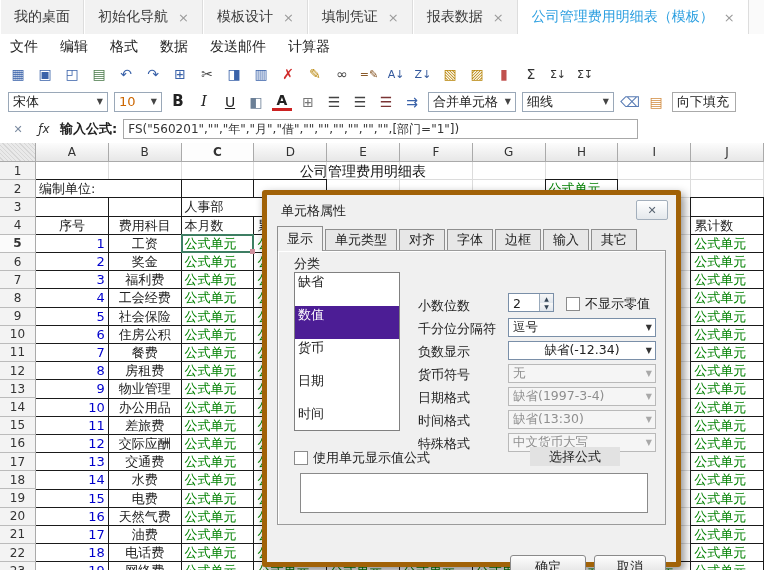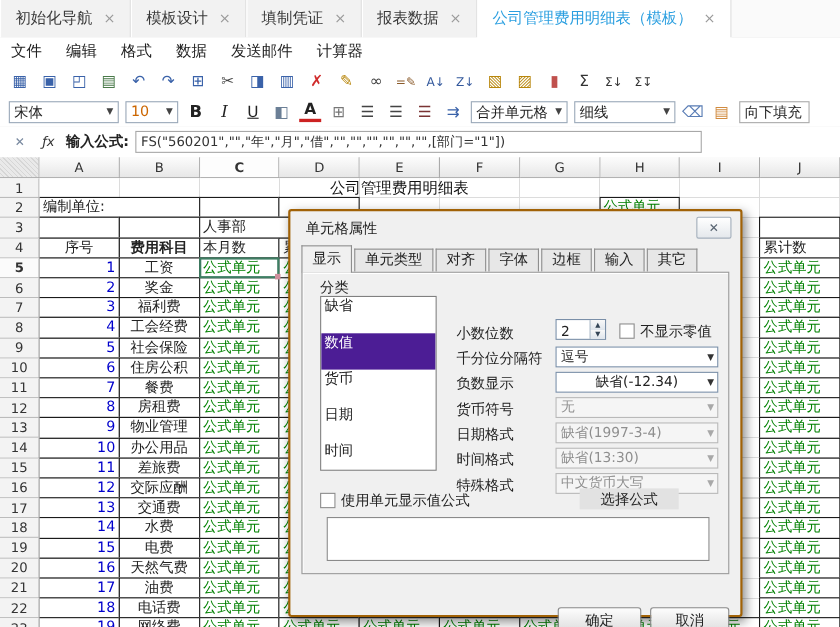--- a/index.html
+++ b/index.html
@@ -62,21 +62,21 @@
         line-height:1;display:flex;align-items:center;padding:0 3px;white-space:nowrap;overflow:hidden;}
   .cell.green{color:#008000;}
   .cell.num{color:#0000cc;justify-content:flex-end;}
   .cell.center{justify-content:center;}
   .cell.titlecell{border:none;background:transparent;justify-content:center;font-size:14px;color:#111;}
   .selframe{position:absolute;border:2px solid #3e7e63;box-sizing:border-box;pointer-events:none;}
   .selframe::after{content:"";position:absolute;right:-3px;bottom:-3px;width:5px;height:5px;background:#cf8f9d;}
 
   
   .dialog{position:absolute;left:262px;top:190px;width:409px;height:367px;background:#f0f0f0;
-          border:2px solid #a16207;border-radius:3px;box-shadow:3px 4px 10px rgba(0,0,0,.45);}
+          border:5px solid #a16207;border-radius:3px;box-shadow:3px 4px 10px rgba(0,0,0,.45);}
   .dtitle{position:absolute;left:14px;top:7px;font-size:13px;color:#222;}
   .dclose{position:absolute;right:8px;top:5px;width:30px;height:18px;border:1px solid #a3afbc;border-radius:2px;
           background:linear-gradient(#ffffff,#e4e8ec);display:flex;align-items:center;justify-content:center;
           font-size:11px;color:#5a6673;cursor:default;}
   .dtabs{position:absolute;left:10px;top:31px;right:10px;height:24px;display:flex;align-items:flex-end;gap:2px;}
   .dtab{border:1px solid #8e8e8e;border-bottom:none;background:#e7e7e7;padding:2px 9px 3px;font-size:13px;
         height:15px;line-height:15px;color:#222;cursor:default;}
   .dtab.active{background:#f0f0f0;height:19px;line-height:19px;margin-bottom:-1px;position:relative;z-index:3;}
   .dpanel{position:absolute;left:10px;top:55px;width:387px;height:273px;border:1px solid #9b9b9b;background:#f0f0f0;
           box-shadow:inset 1px 1px 0 #fff;z-index:2;}
@@ -108,20 +108,23 @@
   .dtextarea{position:absolute;left:22px;top:222px;width:346px;height:38px;border:1px solid #8a8a8a;background:#fff;}
   .dbtn{position:absolute;width:74px;height:21px;border:1px solid #8a8a8a;border-radius:3px;
         background:linear-gradient(#fdfdfd,#dedede);display:flex;align-items:center;justify-content:center;
         font-size:13px;cursor:default;margin-top:22px;}
 </style>
 </head>
 <body>
 
 <div class="tabbar" id="tabbar">
     <div class="tab">
+      <span>我的桌面</span>
+    </div>
+    <div class="tab">
       <span>初始化导航</span>
       <span class="x">×</span>
     </div>
     <div class="tab">
       <span>模板设计</span>
       <span class="x">×</span>
     </div>
     <div class="tab">
       <span>填制凭证</span>
       <span class="x">×</span>
@@ -256,21 +259,21 @@
       <div class="cell left" style="left: -1px; top: 17.2px; width: 146.6px; height: 19.2px;">编制单位:</div>
       <div class="cell titlecell" style="left: 144.6px; top: -1px; width: 365px; height: 19.2px;">公司管理费用明细表</div>
       <div class="cell " style="left: 144.6px; top: 17.2px; width: 73.8px; height: 19.2px;"></div>
       <div class="cell " style="left: 217.4px; top: 17.2px; width: 73.8px; height: 19.2px;"></div>
       <div class="cell green" style="left: 508.6px; top: 17.2px; width: 73.8px; height: 19.2px;">公式单元</div>
       <div class="cell " style="left: -1px; top: 35.4px; width: 73.8px; height: 19.2px;"></div>
       <div class="cell " style="left: 71.8px; top: 35.4px; width: 73.8px; height: 19.2px;"></div>
       <div class="cell " style="left: 144.6px; top: 35.4px; width: 146.6px; height: 19.2px;">人事部</div>
       <div class="cell " style="left: 654.2px; top: 35.4px; width: 73.8px; height: 19.2px;"></div>
       <div class="cell center" style="left: -1px; top: 53.6px; width: 73.8px; height: 19.2px;">序号</div>
-      <div class="cell center" style="left: 71.8px; top: 53.6px; width: 73.8px; height: 19.2px; font-weight: bold;">费用科目</div>
+      <div class="cell center" style="left: 71.8px; top: 53.6px; width: 73.8px; height: 19.2px;">费用科目</div>
       <div class="cell " style="left: 144.6px; top: 53.6px; width: 73.8px; height: 19.2px;">本月数</div>
       <div class="cell " style="left: 217.4px; top: 53.6px; width: 73.8px; height: 19.2px;">累计数</div>
       <div class="cell " style="left: 654.2px; top: 53.6px; width: 73.8px; height: 19.2px;">累计数</div>
       <div class="cell num" style="left: -1px; top: 71.8px; width: 73.8px; height: 19.2px;">1</div>
       <div class="cell center" style="left: 71.8px; top: 71.8px; width: 73.8px; height: 19.2px;">工资</div>
       <div class="cell green" style="left: 144.6px; top: 71.8px; width: 73.8px; height: 19.2px;">公式单元</div>
       <div class="cell green" style="left: 217.4px; top: 71.8px; width: 73.8px; height: 19.2px;">公式单元</div>
       <div class="cell green" style="left: 654.2px; top: 71.8px; width: 73.8px; height: 19.2px;">公式单元</div>
       <div class="cell num" style="left: -1px; top: 90px; width: 73.8px; height: 19.2px;">2</div>
       <div class="cell center" style="left: 71.8px; top: 90px; width: 73.8px; height: 19.2px;">奖金</div>

